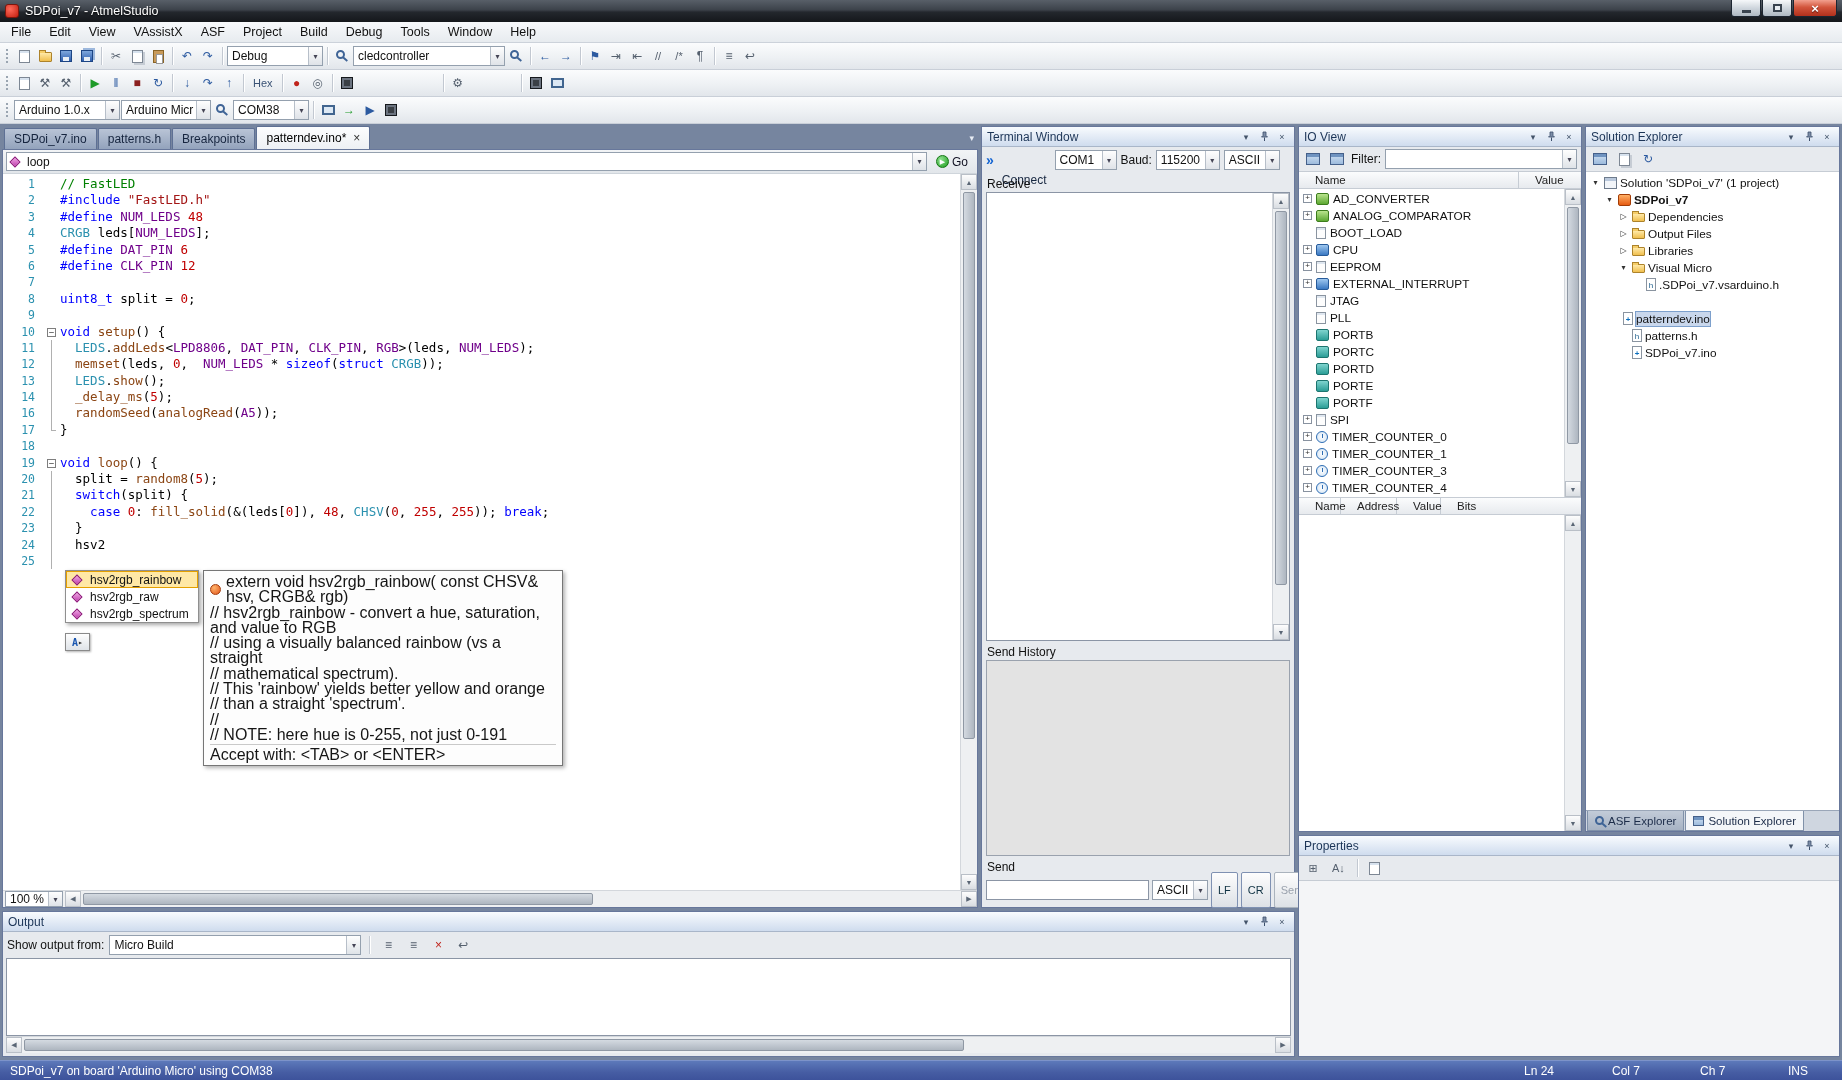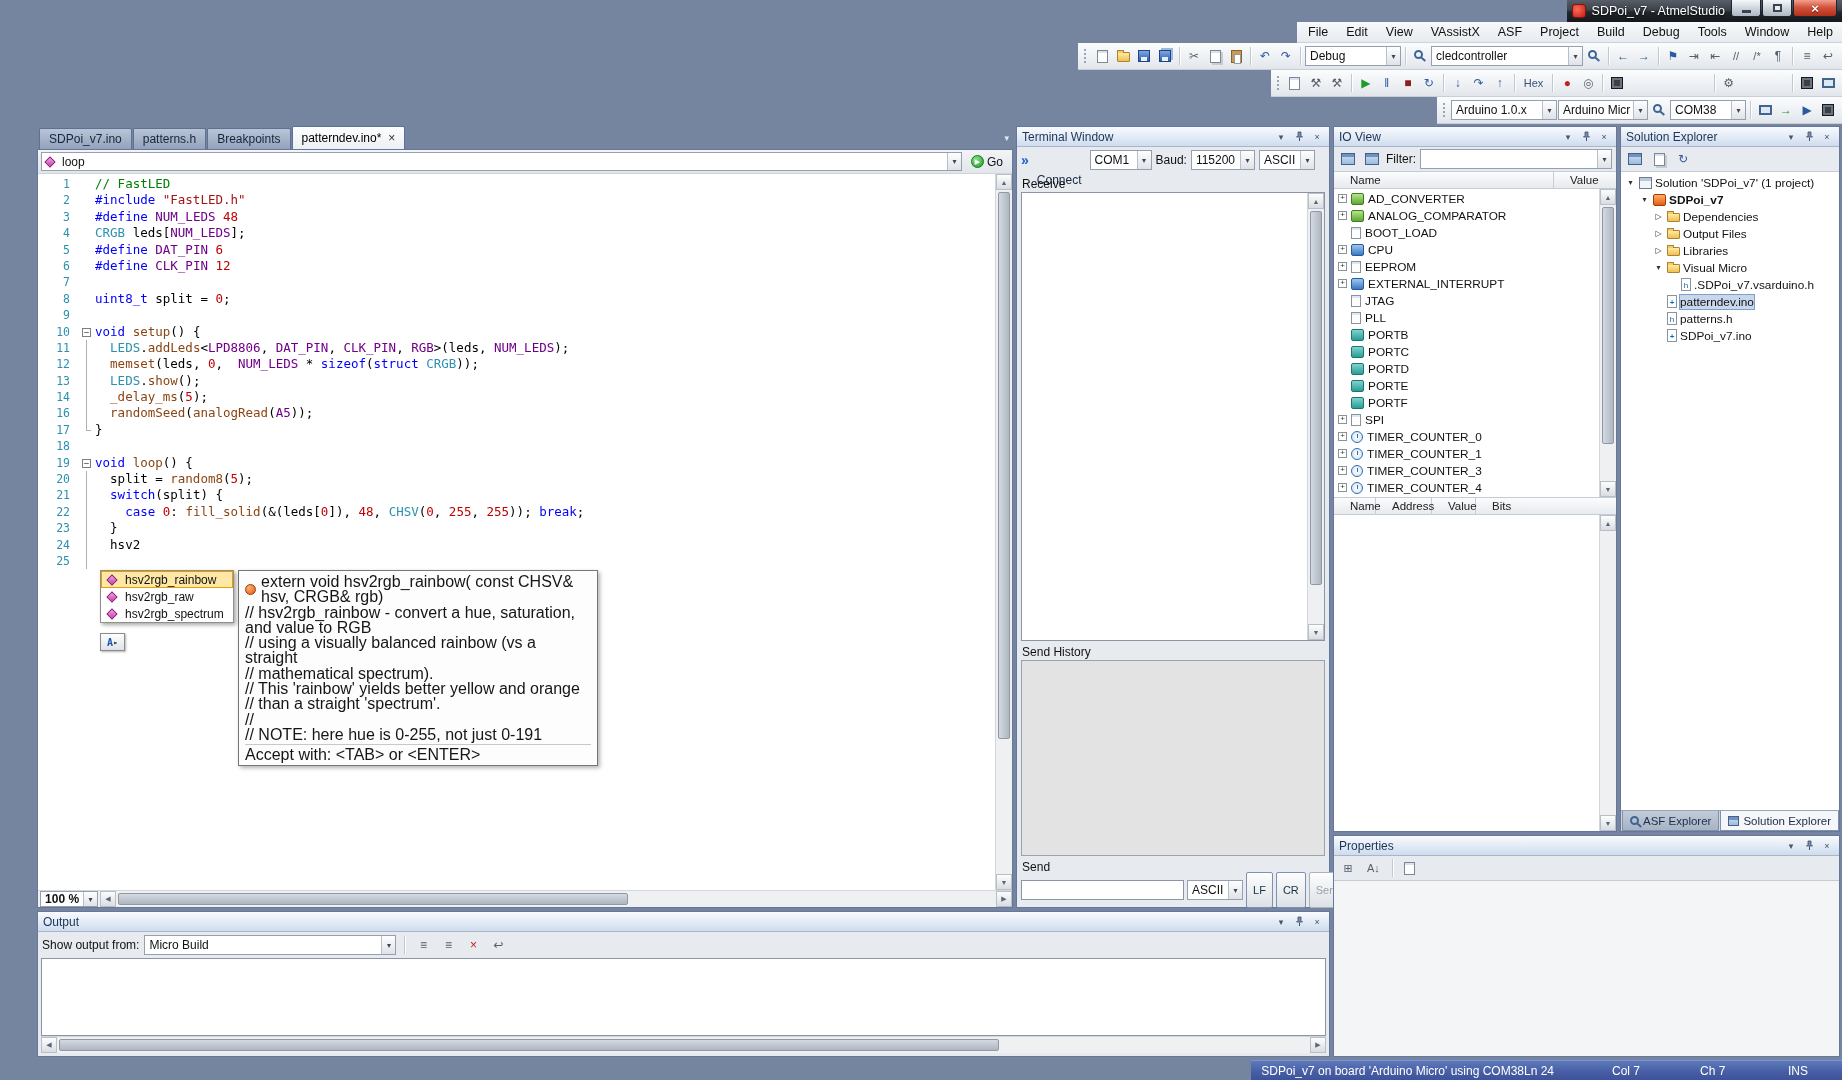--- a/index.html
+++ b/index.html
@@ -1,18 +1,18 @@
 <!DOCTYPE html>
 <html><head>
 <meta charset="utf-8">
 <style>
   * { margin:0; padding:0; box-sizing:border-box; }
   html,body { width:1842px; height:1080px; overflow:hidden; }
   body { font-family:"Liberation Sans","DejaVu Sans",sans-serif; font-size:12px; color:#111; }
-  .app { width:1842px; height:1080px; display:flex; flex-direction:column; background:#76859f;align-items:flex-end; }
+  .app { width:1842px; height:1080px; display:flex; flex-direction:column; background:#76859f; }
 
   
   .titlebar { height:22px; flex:none; background:linear-gradient(#585f68,#3c424a 45%,#23272d 55%,#14171b); color:#fff; display:flex; align-items:center; gap:6px; padding:0 5px; }
   .app-icon { width:14px; height:14px; border-radius:3px; background:radial-gradient(circle at 35% 35%,#ff6a5a,#c21f10); border:1px solid #7e160c; flex:none; }
   .title-text { font-size:12.5px; text-shadow:0 1px 2px #000; }
   .win-btns { margin-left:auto; display:flex; gap:1px; align-self:flex-start; }
   .wb { width:30px; height:17px; background:linear-gradient(#f6f8fa,#cfd6dd 50%,#aeb8c2); border:1px solid #1c2531; border-top:none; border-radius:0 0 3px 3px; display:flex; align-items:center; justify-content:center; }
   .wb .mini { width:9px; height:3px; background:#39434f; margin-top:6px; }
   .wb .maxi { width:9px; height:8px; border:2px solid #39434f; background:#e8edf2; }
   .wb.close { width:44px; background:linear-gradient(#f2a08e,#d2553c 45%,#b1301c); color:#fff; font-weight:bold; font-size:13px; text-shadow:0 1px 1px #5c1208; }
@@ -442,21 +442,21 @@
               </div>
               <div class="vscroll">
                 <span class="sb-btn">▲</span>
                 <span class="sb-track">
                     <span class="sb-thumb"></span>
                   </span>
                 <span class="sb-btn">▼</span>
               </div>
             </div>
             <div class="hscroll">
-              <span class="combo w-zoom" style="margin:6px 2px;font-weight:bold;">
+              <span class="combo w-zoom" style="margin:6px 2px;">
                 <span class="combo-val">100 %</span>
                 <span class="combo-arrow">▾</span>
               </span>
               <span class="hsb-btn">◀</span>
               <span class="hsb-track">
                   <span class="hsb-thumb"></span>
                 </span>
               <span class="hsb-btn">▶</span>
             </div>
           </div>
@@ -760,21 +760,21 @@
               <div class="sol-row" style="padding-left: 32px;">
                 <span class="s-exp">▾</span>
                 <span class="sico folder"></span>
                 <span class="s-label">Visual Micro</span>
               </div>
               <div class="sol-row" style="padding-left: 46px;">
                 <span class="s-exp"></span>
                 <span class="sico file-h"></span>
                 <span class="s-label">.SDPoi_v7.vsarduino.h</span>
               </div>
-              <div class="sol-row sel" style="padding-left: 32px;">
+              <div class="sol-row sel" style="padding-left: 23px; margin-top: 17px;">
                 <span class="s-exp"></span>
                 <span class="sico file-ino"></span>
                 <span class="s-label selbg">patterndev.ino</span>
               </div>
               <div class="sol-row" style="padding-left: 32px;">
                 <span class="s-exp"></span>
                 <span class="sico file-h"></span>
                 <span class="s-label">patterns.h</span>
               </div>
               <div class="sol-row" style="padding-left: 32px;">

